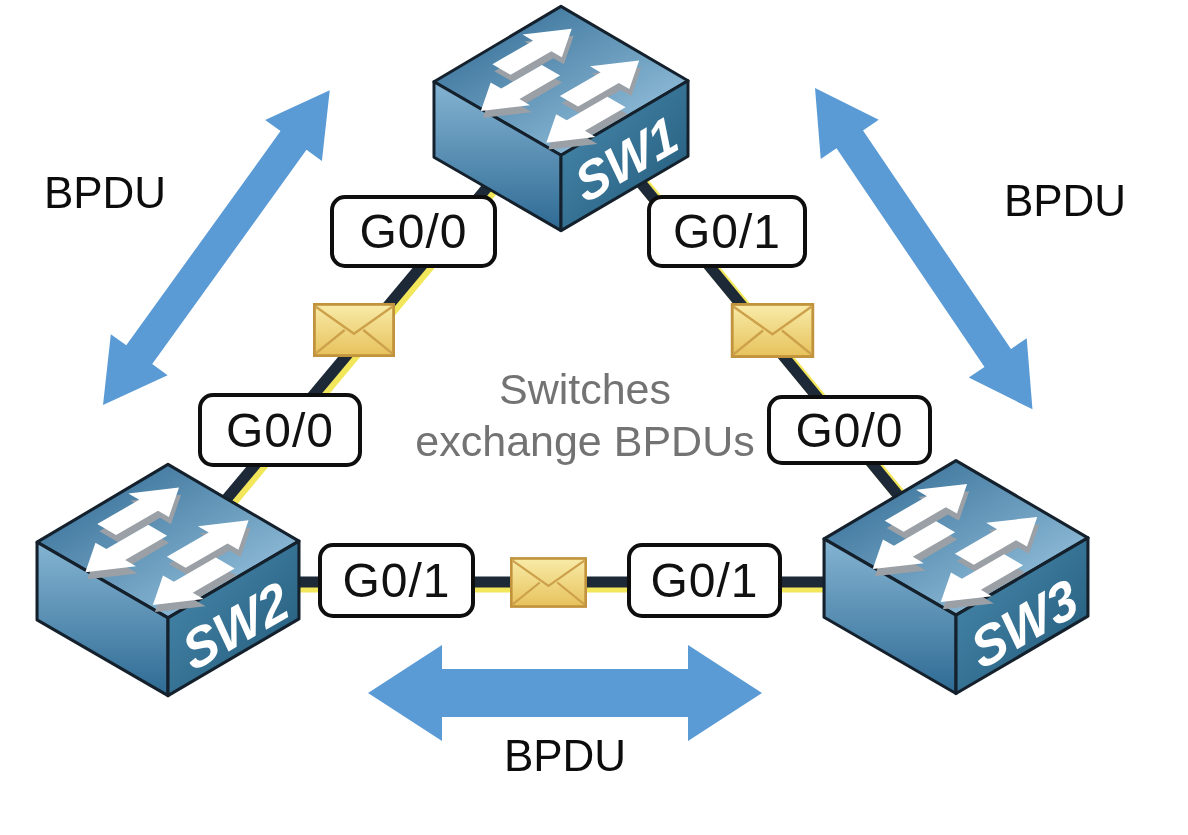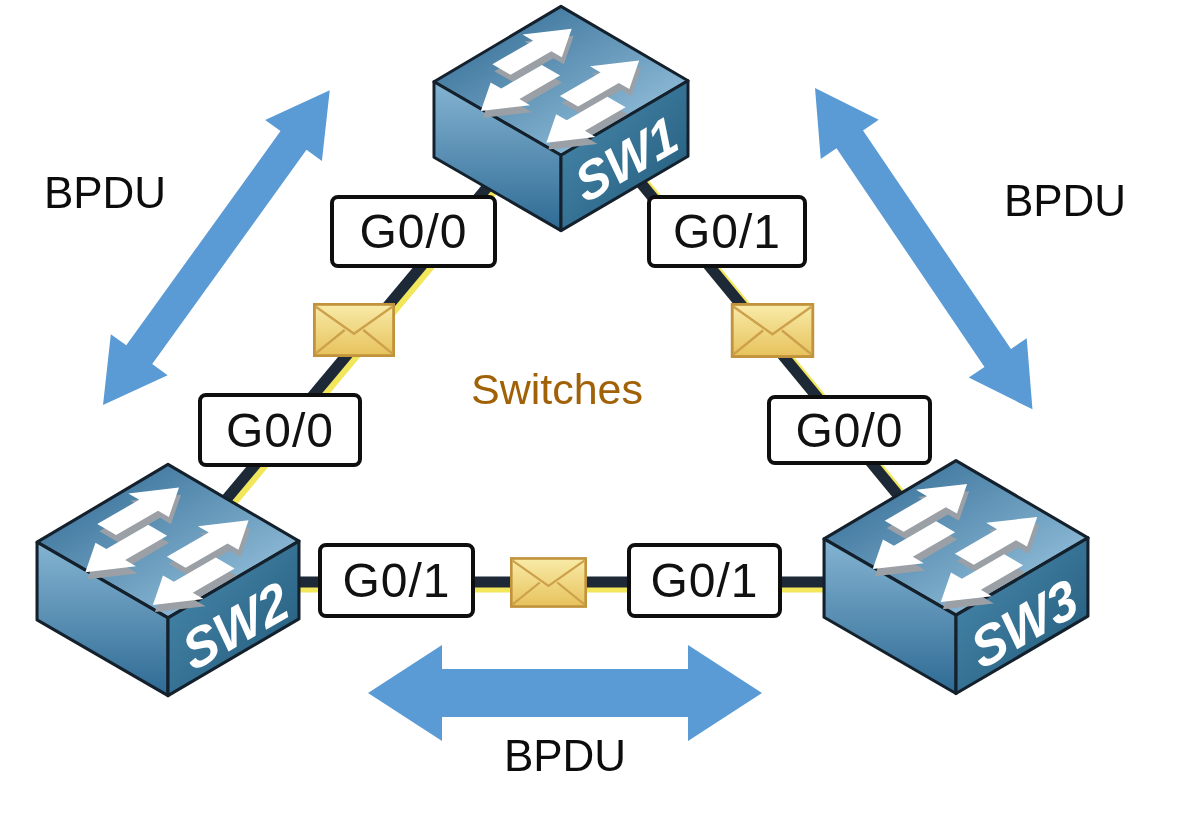--- a/index.html
+++ b/index.html
@@ -3,30 +3,30 @@
 <meta charset="utf-8">
 <style>
   html,body { margin:0; padding:0; background:#ffffff; }
   .canvas {
     position:relative; width:1188px; height:835px; background:#ffffff;
     font-family:"Liberation Sans", sans-serif; overflow:hidden; color:#0c0c0c;
   }
   .layer { position:absolute; left:0; top:0; }
   svg.abs { position:absolute; overflow:visible; }
   .pill {
-    position:absolute; background:#ffffff; border:4px solid #0e0e0e; border-radius:8px;
+    position:absolute; background:#ffffff; border:4px solid #0e0e0e; border-radius:15px;
     display:flex; align-items:center; justify-content:center;
     font-size:48px; letter-spacing:1px; color:#111; box-sizing:border-box;
   }
   .bpdu-label {
     position:absolute; font-size:44px; text-align:center; color:#0c0c0c; white-space:nowrap;
   }
   .caption {
-    position:absolute; left:332px; top:363px; width:450px;
-    font-size:43px; line-height:52px; text-align:center; color:#a16207;
+    position:absolute; left:360px; top:363px; width:450px;
+    font-size:43px; line-height:52px; text-align:center; color:#737373;
   }
   .caption span { display:block; }
 </style>
 </head>
 <body>
 
 <div class="canvas">
 
   <svg width="0" height="0" style="position:absolute" aria-hidden="true">
     <defs>
@@ -126,15 +126,16 @@
   <div class="pill" style="left:767px;top:395px;width:165px;height:70px">G0/0</div>
   <div class="pill" style="left:318px;top:543px;width:157px;height:75px">G0/1</div>
   <div class="pill" style="left:627px;top:543px;width:155px;height:75px">G0/1</div>
 
   <div class="bpdu-label" style="left:10px;top:168px;width:190px">BPDU</div>
   <div class="bpdu-label" style="left:970px;top:176px;width:190px">BPDU</div>
   <div class="bpdu-label" style="left:462px;top:731px;width:206px">BPDU</div>
 
   <div class="caption">
     <span>Switches</span>
+    <span>exchange BPDUs</span>
   </div>
 
 </div>
 
 </body></html>

